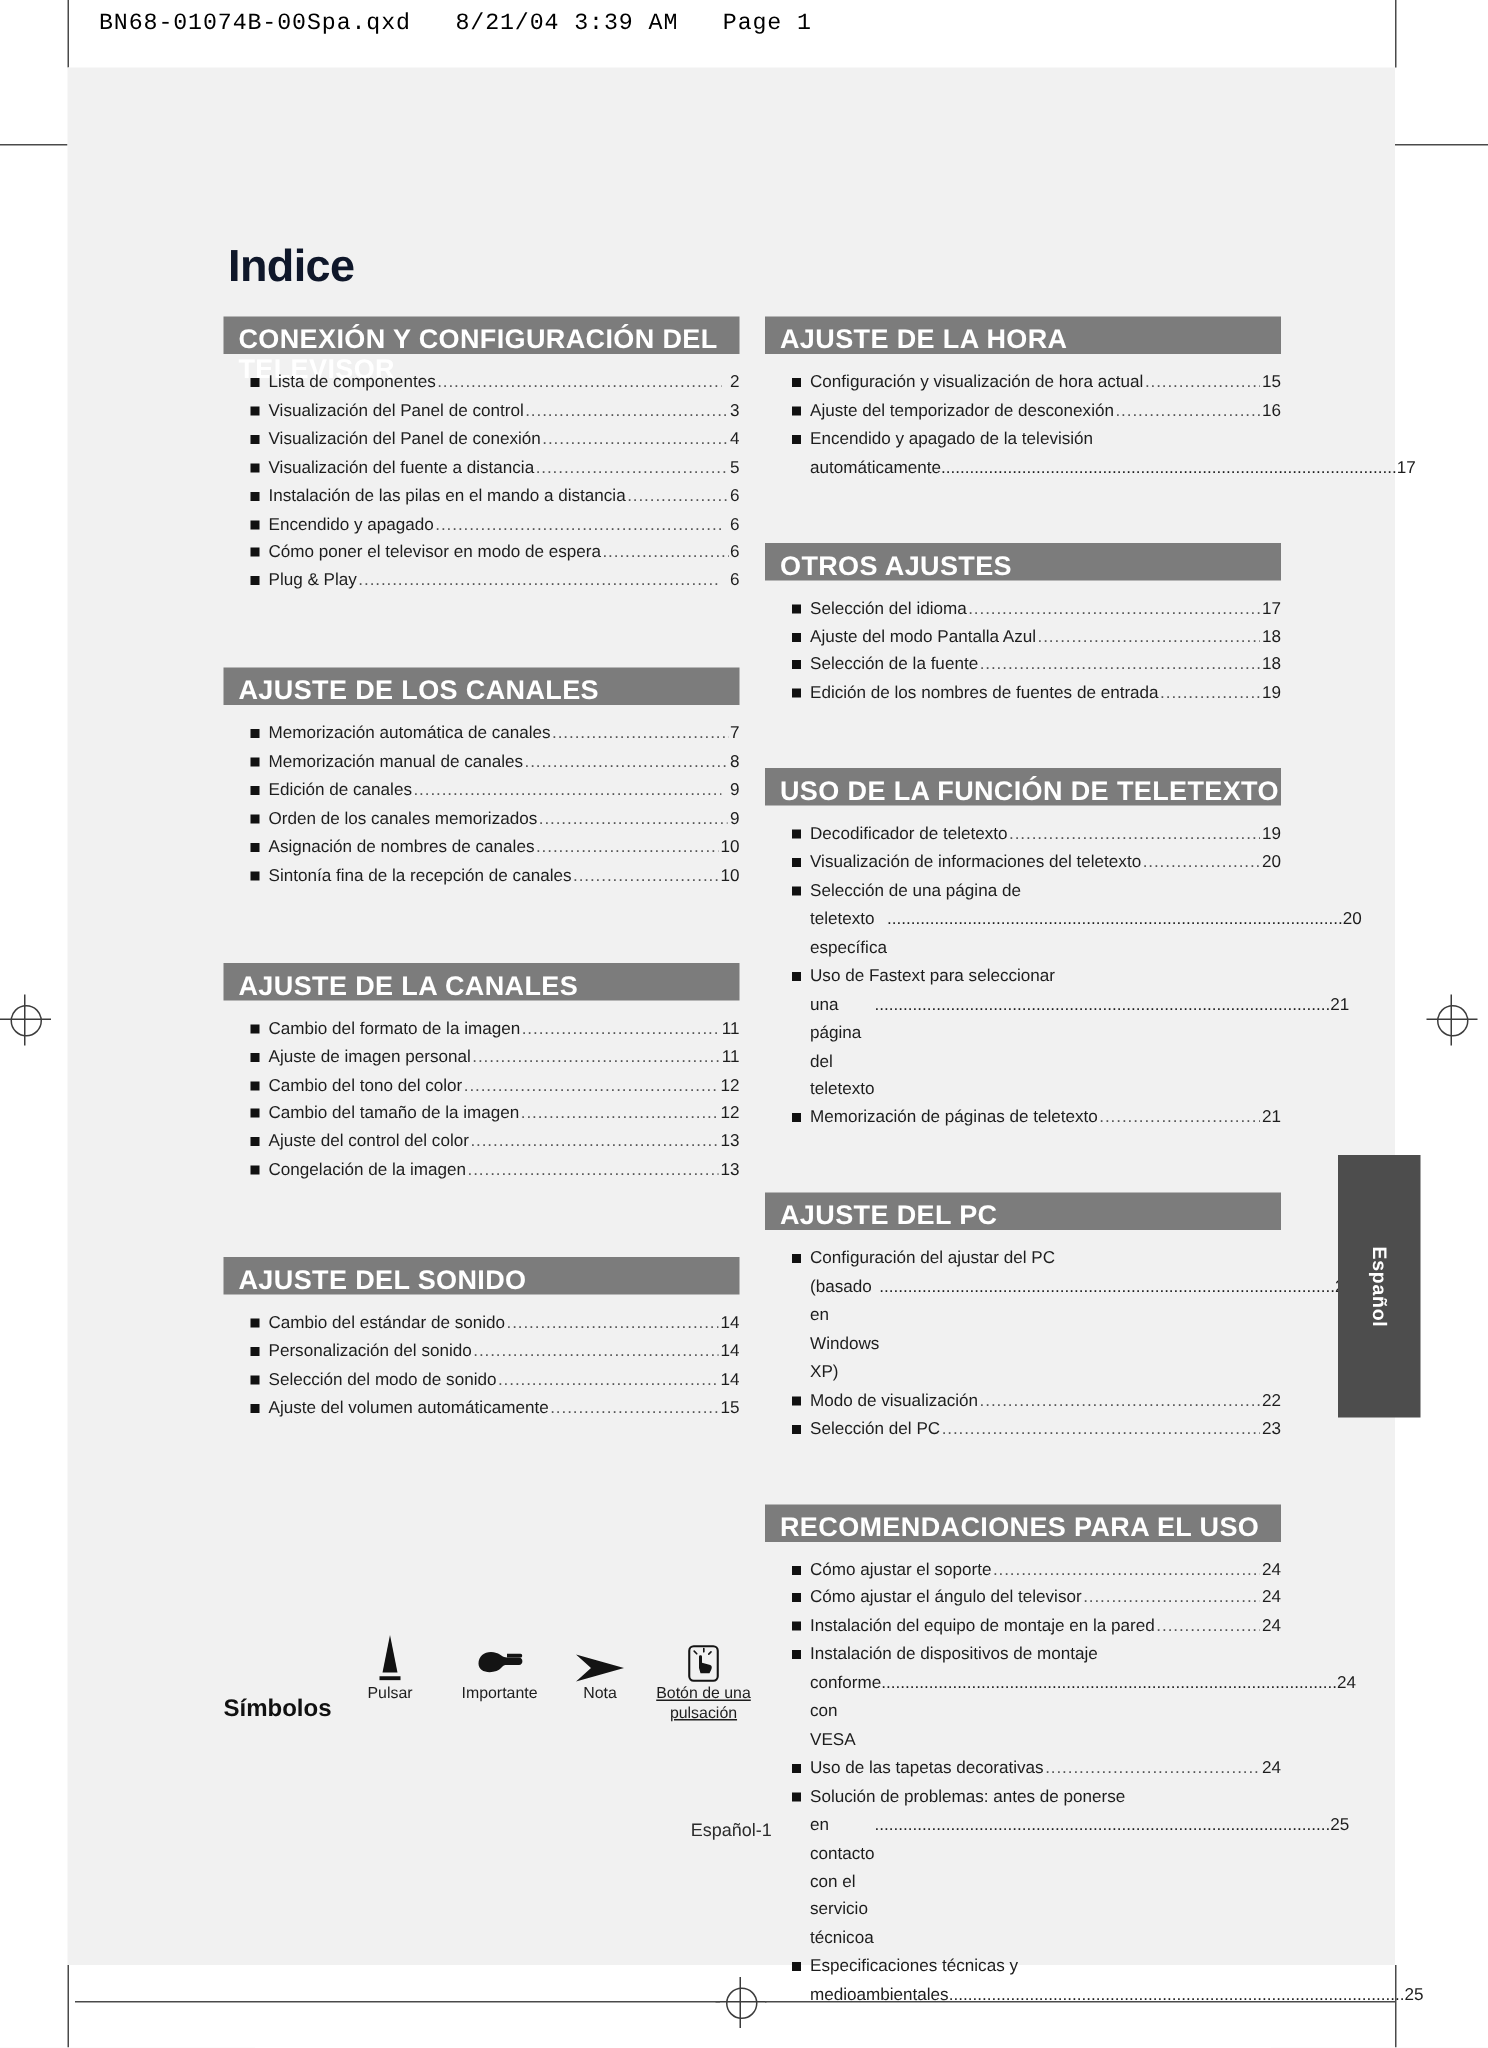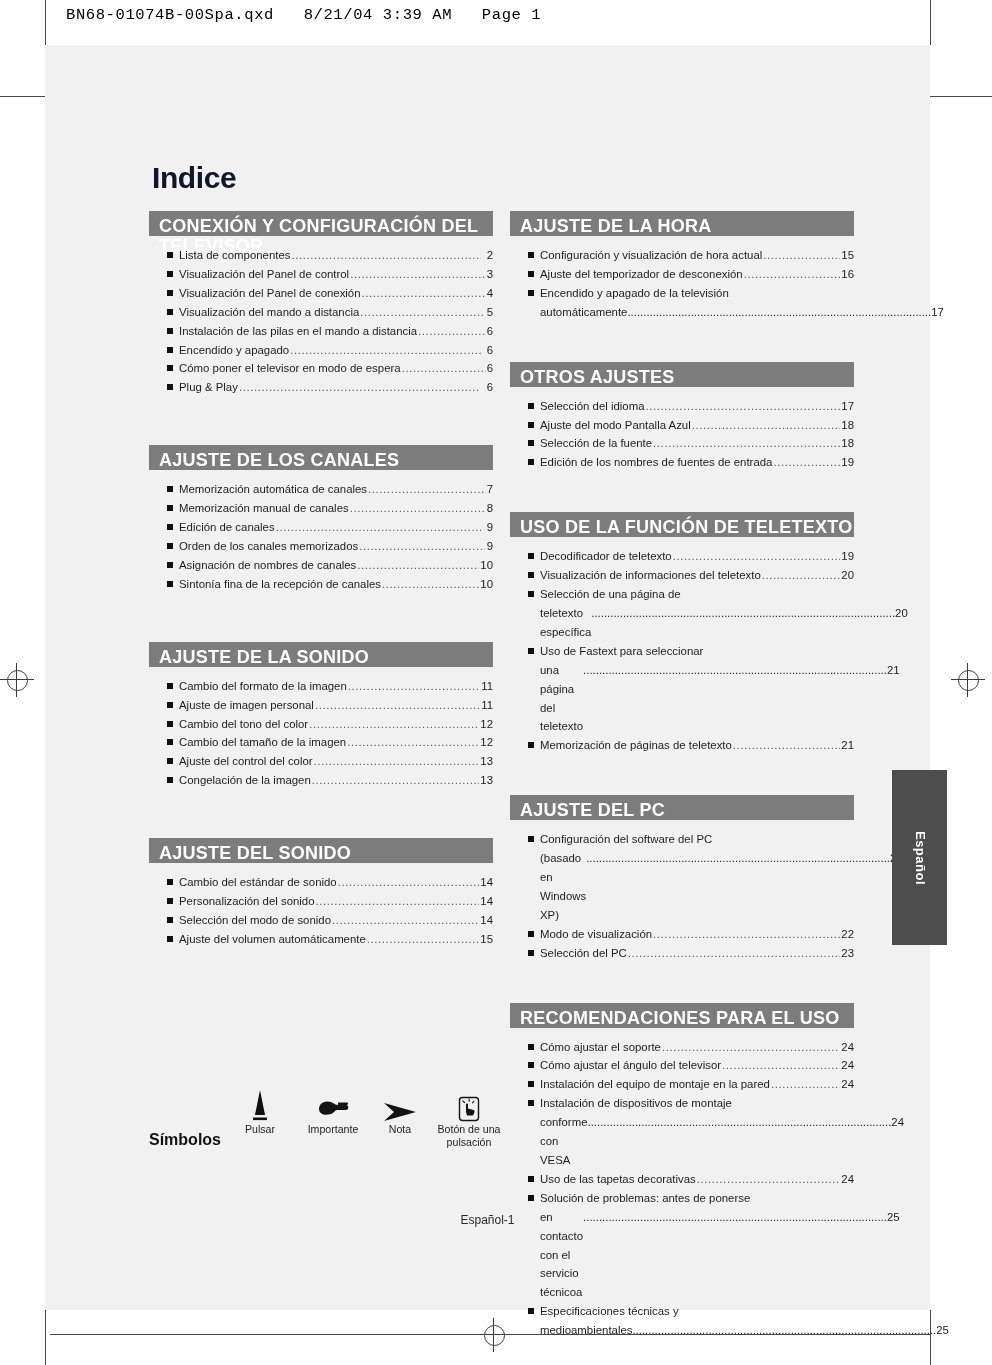--- a/index.html
+++ b/index.html
@@ -272,21 +272,21 @@
             <span class="pg">3</span>
           </li>
           <li class="toc-item gut">
             <span class="bullet"></span>
             <span class="label">Visualización del Panel de conexión</span>
             <span class="leader">................................................................................................</span>
             <span class="pg">4</span>
           </li>
           <li class="toc-item gut">
             <span class="bullet"></span>
-            <span class="label">Visualización del mando a distancia</span>
+            <span class="label">Visualización del fuente a distancia</span>
             <span class="leader">................................................................................................</span>
             <span class="pg">5</span>
           </li>
           <li class="toc-item gut">
             <span class="bullet"></span>
             <span class="label">Instalación de las pilas en el mando a distancia</span>
             <span class="leader">................................................................................................</span>
             <span class="pg">6</span>
           </li>
           <li class="toc-item gut">
@@ -346,21 +346,21 @@
           <li class="toc-item gut">
             <span class="bullet"></span>
             <span class="label">Sintonía fina de la recepción de canales</span>
             <span class="leader">................................................................................................</span>
             <span class="pg">10</span>
           </li>
         </ul>
       </div>
       <div class="gap-lg"></div>
       <div class="section">
-        <div class="section-bar">AJUSTE DE LA SONIDO</div>
+        <div class="section-bar">AJUSTE DE LA CANALES</div>
         <ul class="toc-list">
           <li class="toc-item gut">
             <span class="bullet"></span>
             <span class="label">Cambio del formato de la imagen</span>
             <span class="leader">................................................................................................</span>
             <span class="pg">11</span>
           </li>
           <li class="toc-item gut">
             <span class="bullet"></span>
             <span class="label">Ajuste de imagen personal</span>
@@ -522,21 +522,21 @@
             <span class="pg">21</span>
           </li>
         </ul>
       </div>
       <div class="gap-md"></div>
       <div class="section">
         <div class="section-bar">AJUSTE DEL PC</div>
         <ul class="toc-list">
           <li class="toc-item nogut">
             <span class="bullet"></span>
-            <span class="label">Configuración del software del PC</span>
+            <span class="label">Configuración del ajustar del PC</span>
           </li>
           <div class="toc-cont nogut">
             <span class="label">(basado en Windows XP)</span>
             <span class="leader">................................................................................................</span>
             <span class="pg">22</span>
           </div>
           <li class="toc-item nogut">
             <span class="bullet"></span>
             <span class="label">Modo de visualización</span>
             <span class="leader">................................................................................................</span>
@@ -634,21 +634,21 @@
 
     <div class="sym-cell" style="left:222px; top:0; width:58px;">
       <div class="sym-glyph">
         <svg width="36" height="22" viewBox="0 0 36 22" aria-hidden="true">
           <polygon points="2,2 34,11 2,20 12,11" fill="#141414"></polygon>
         </svg>
       </div>
       <div>Nota</div>
     </div>
 
-    <div class="sym-cell" style="left:278px; top:0; width:84px;">
+    <div class="sym-cell" style="left:278px; top:0; width:84px;text-decoration:underline;">
       <div class="sym-glyph">
         <svg width="24" height="28" viewBox="0 0 24 28" aria-hidden="true">
           <rect x="2.5" y="2.5" width="19" height="23" rx="3" ry="3" fill="none" stroke="#141414" stroke-width="1.4"></rect>
           <path d="M9 17 L9 9.5 C9 8.2 11 8.2 11 9.5 L11 13.5 L16.5 15 C17.6 15.4 17.8 16.5 17.2 18 L16 20.5 L10 20.5 Z" fill="#141414"></path>
           <path d="M7.5 7.5 L5.8 5.8 M12.2 6.2 L12.2 4 M15.5 7.8 L17 6.3" stroke="#141414" stroke-width="1.1" fill="none" stroke-linecap="round"></path>
         </svg>
       </div>
       <div>Botón de una</div>
       <div>pulsación</div>
     </div>

